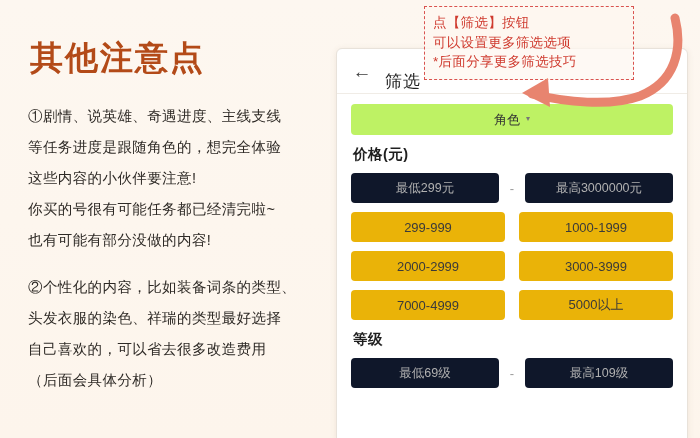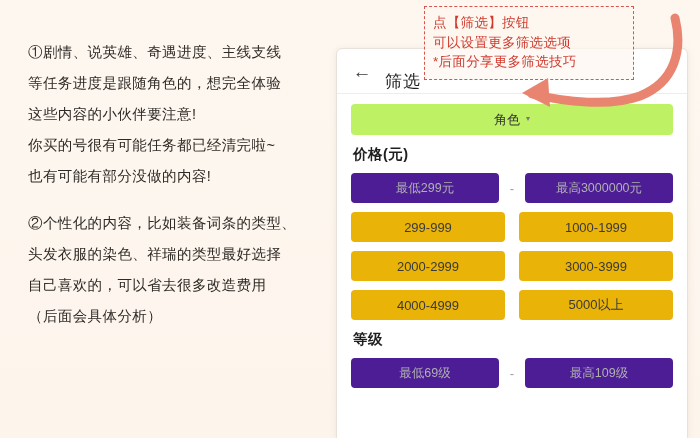--- a/index.html
+++ b/index.html
@@ -118,21 +118,21 @@
   }
   .range-row {
     display: flex;
     align-items: center;
     gap: 0;
     margin-bottom: 9px;
   }
   .range-input {
     flex: 1;
     height: 30px;
-    background: #4c1d95;
+    background: #0f172a;
     border-radius: 4px;
     display: flex;
     align-items: center;
     justify-content: center;
     font-size: 12.5px;
     color: #b0b0b0;
     cursor: text;
   }
   .range-dash {
     width: 26px;
@@ -185,20 +185,21 @@
     height: 110px;
     pointer-events: none;
   }
 </style>
 </head>
 <body>
 
 <div class="page">
 
   <div class="left-col">
+    <h1 class="main-title">其他注意点</h1>
     <p class="para">①剧情、说英雄、奇遇进度、主线支线</p>
     <p class="para">等任务进度是跟随角色的，想完全体验</p>
     <p class="para">这些内容的小伙伴要注意!</p>
     <p class="para">你买的号很有可能任务都已经清完啦~</p>
     <p class="para">也有可能有部分没做的内容!</p>
 
     <p class="para gap">②个性化的内容，比如装备词条的类型、</p>
     <p class="para">头发衣服的染色、祥瑞的类型最好选择</p>
     <p class="para">自己喜欢的，可以省去很多改造费用</p>
     <p class="para">（后面会具体分析）</p>
@@ -221,21 +222,21 @@
       <div class="range-row">
         <div class="range-input">最低299元</div>
         <div class="range-dash">-</div>
         <div class="range-input">最高3000000元</div>
       </div>
       <div class="chip-grid">
         <div class="chip">299-999</div>
         <div class="chip">1000-1999</div>
         <div class="chip">2000-2999</div>
         <div class="chip">3000-3999</div>
-        <div class="chip">4000-4999</div>
+        <div class="chip">7000-4999</div>
         <div class="chip">5000以上</div>
       </div>
 
       <div class="section-label">等级</div>
       <div class="range-row">
         <div class="range-input">最低69级</div>
         <div class="range-dash">-</div>
         <div class="range-input">最高109级</div>
       </div>
 

